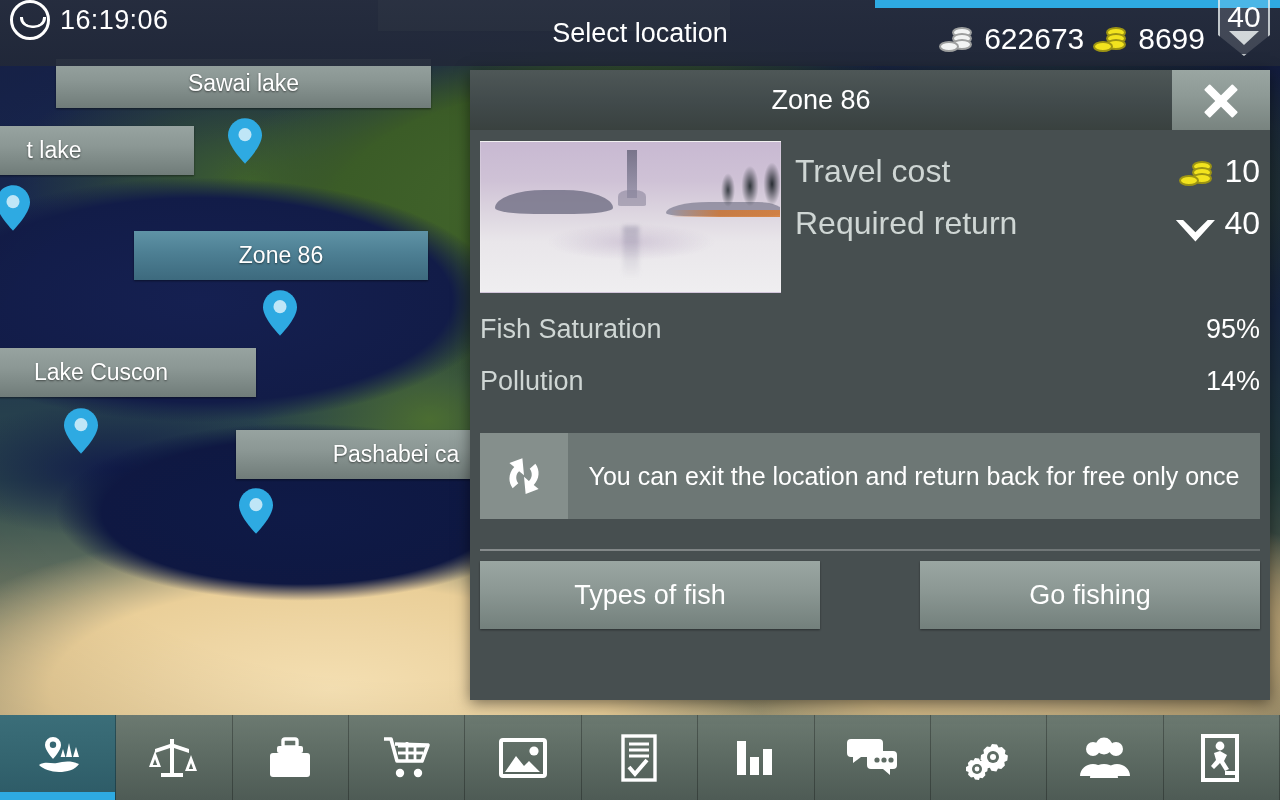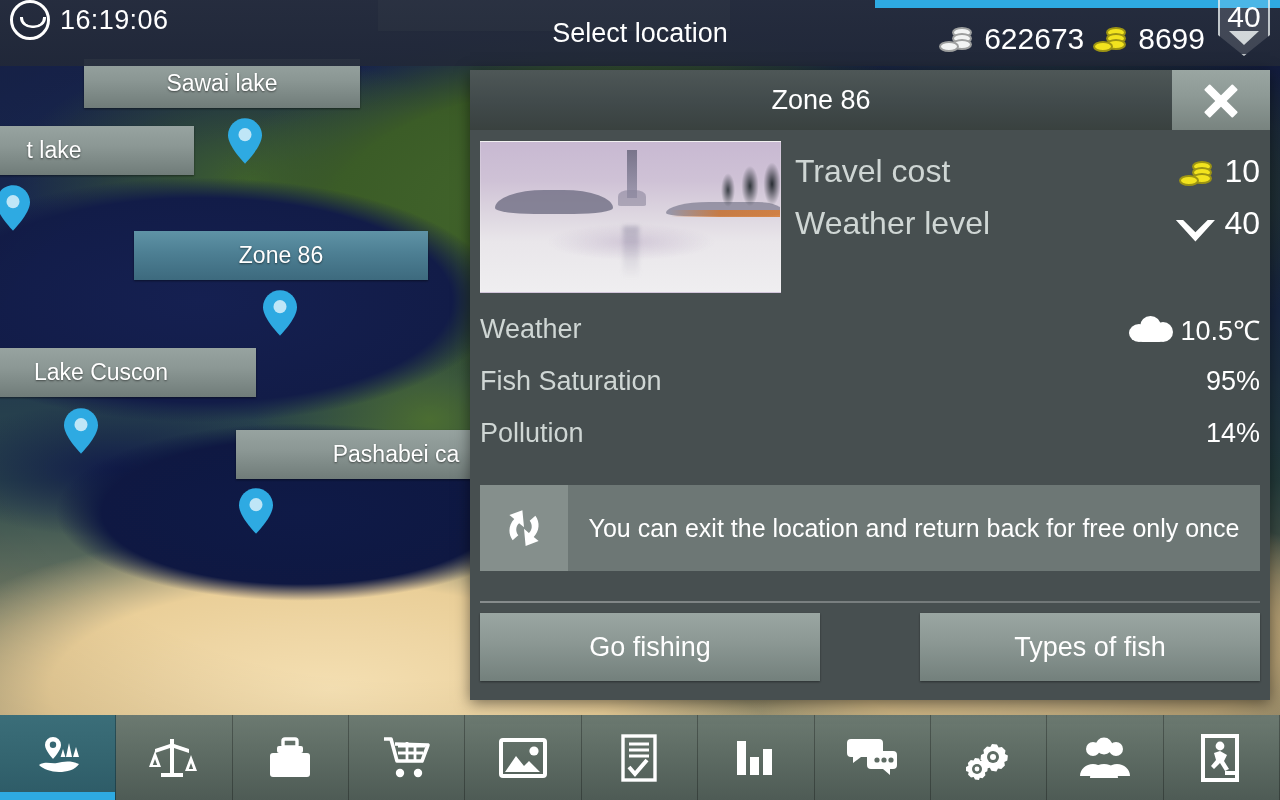--- a/index.html
+++ b/index.html
@@ -246,21 +246,21 @@
     content:""; position:absolute; left:0; bottom:0; width:100%; height:8px; background:#2eaae2;
   }
   .nav-item svg{ width:54px; height:54px; fill:#fff; }
 </style>
 </head>
 <body>
 
 <div id="map-layer"></div>
 <div id="map-vignette"></div>
 <div id="map-markers">
-    <div class="map-label" style="left: 84px; top: 59px; width: 276px;">Sawai lake</div>
+    <div class="map-label" style="left: 56px; top: 59px; width: 375px;">Sawai lake</div>
     <div class="map-label" style="left: -86px; top: 126px; width: 280px;">t lake</div>
     <div class="map-label selected" style="left: 134px; top: 231px; width: 294px;">Zone 86</div>
     <div class="map-label" style="left: -54px; top: 348px; width: 310px;">Lake Cuscon</div>
     <div class="map-label" style="left: 236px; top: 430px; width: 320px;">Pashabei ca</div>
     <div class="map-label" style="left: 378px; top: -18px; width: 352px;"></div>
     <svg viewBox="0 0 24 32" class="pin" style="left: 228px; top: 118px;">
       <path d="M12 0C5.4 0 0 5.4 0 12c0 8 12 20 12 20s12-12 12-20C24 5.4 18.6 0 12 0z" fill="#2eaae2"></path>
       <circle cx="12" cy="11.5" r="4.6" fill="#bfe6f7"></circle>
     </svg>
     <svg viewBox="0 0 24 32" class="pin" style="left: -4px; top: 185px;">
@@ -341,44 +341,32 @@
             <i class="a"></i>
               <i class="b"></i>
               <i class="c"></i>
               <i class="d"></i>
           </span>
           <span>10</span>
         </span>
       </div>
 
       <div class="spec-row">
-        <span>Weather level</span>
+        <span>Required return</span>
         <span class="spec-val">
           <span class="chev-ico"></span>
           <span>40</span>
         </span>
       </div>
 
     </div>
   </div>
 
   <div id="stats-list">
 
-    <div class="stat-row">
-      <span>Weather</span>
-      <span class="stat-val">
-        <span class="cloud-ico">
-          <i></i>
-            <i></i>
-            <i></i>
-            <i></i>
-        </span>
-        <span>10.5℃</span>
-      </span>
-    </div>
 
     <div class="stat-row">
       <span>Fish Saturation</span>
       <span class="stat-val">95%</span>
     </div>
 
     <div class="stat-row">
       <span>Pollution</span>
       <span class="stat-val">14%</span>
     </div>
@@ -393,22 +381,22 @@
           <path fill="#ffffff" d="M34 54 L50 48 L44 43 C51 36 52 25 46 17 L39 23 C43 28 42 35 38 38 L32 33 Z"></path>
         </svg>
       </div>
       <div id="notice-text">You can exit the location and return back for free only once</div>
     </div>
   </div>
 
   <div id="footer-sep"></div>
 
   <div id="footer-buttons">
+    <div class="action-btn">Types of fish</div>
     <div class="action-btn">Go fishing</div>
-    <div class="action-btn">Types of fish</div>
   </div>
 
 </div>
 
 <div id="bottom-nav">
     <div class="nav-item active">
       <svg viewBox="0 0 54 54">
         <path d="M22 6a8 8 0 00-8 8c0 5.5 8 14 8 14s8-8.5 8-14a8 8 0 00-8-8zm0 11a3.2 3.2 0 110-6.4A3.2 3.2 0 0122 17z"></path>
         <path d="M38 12l3 14h-6z"></path>
         <path d="M45 16l3 10h-6z"></path>

